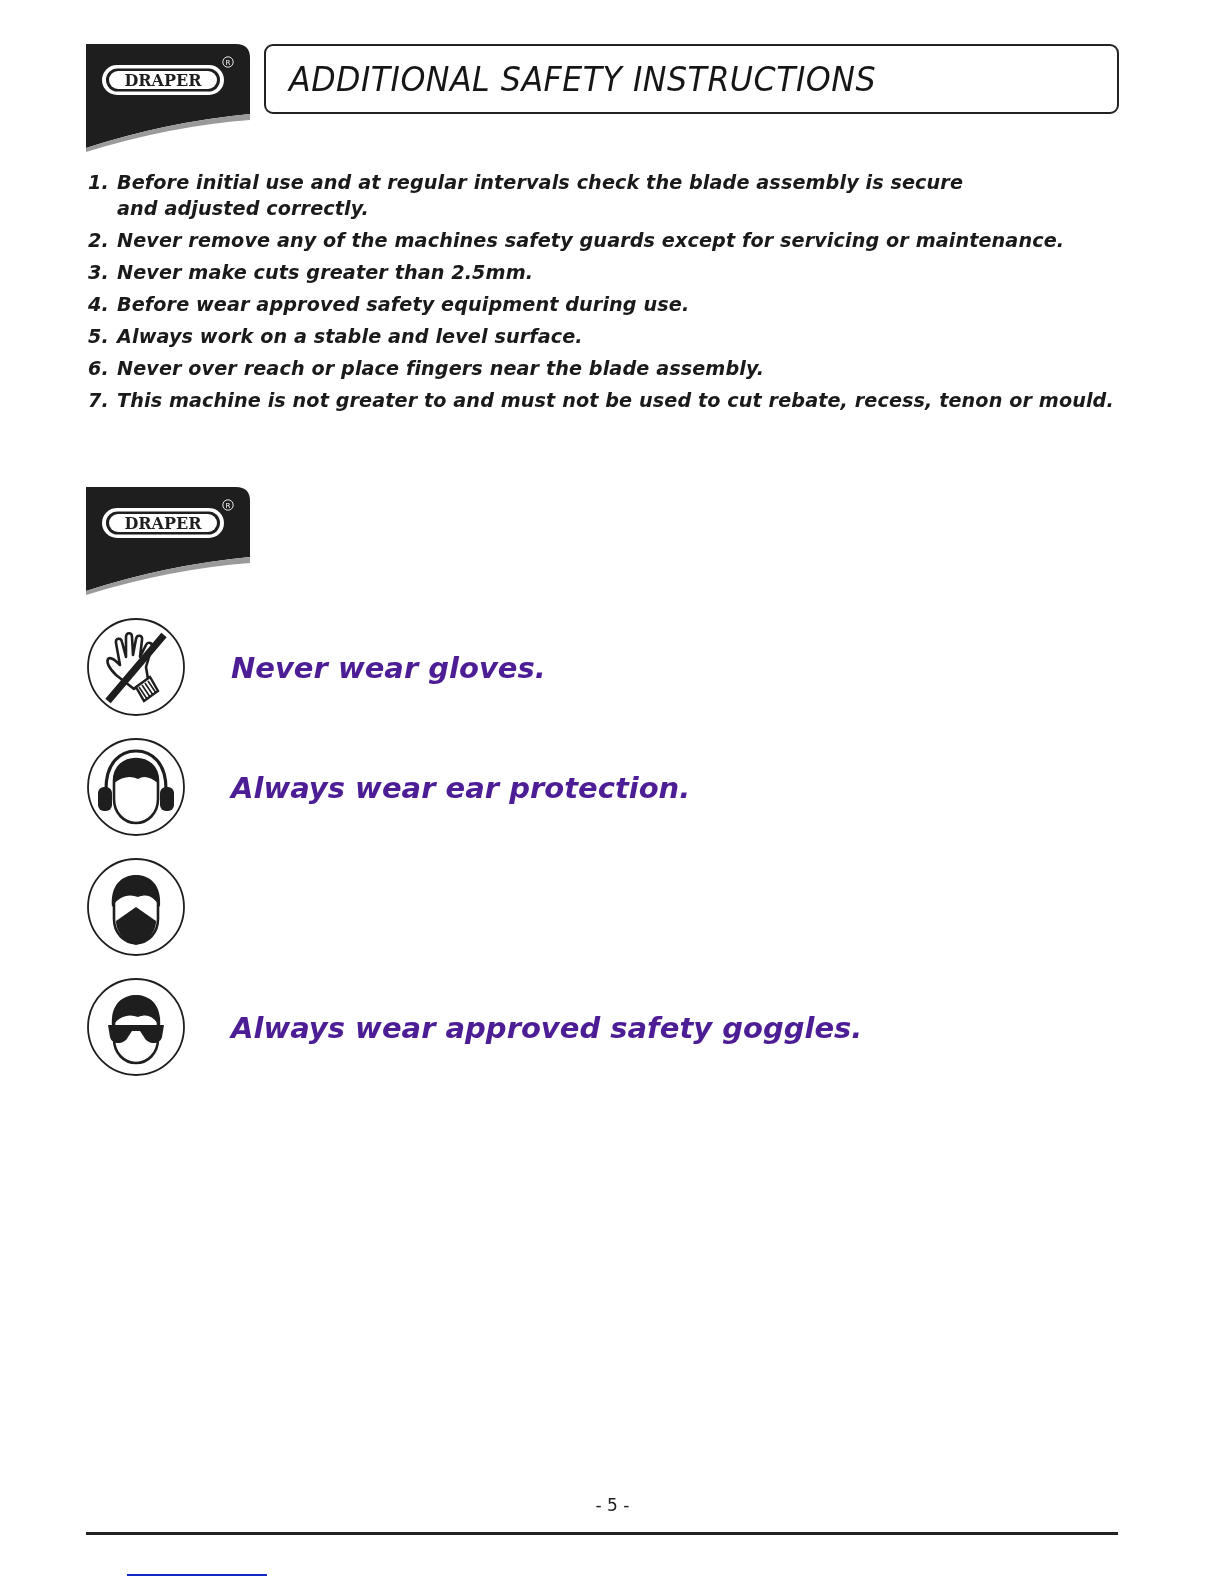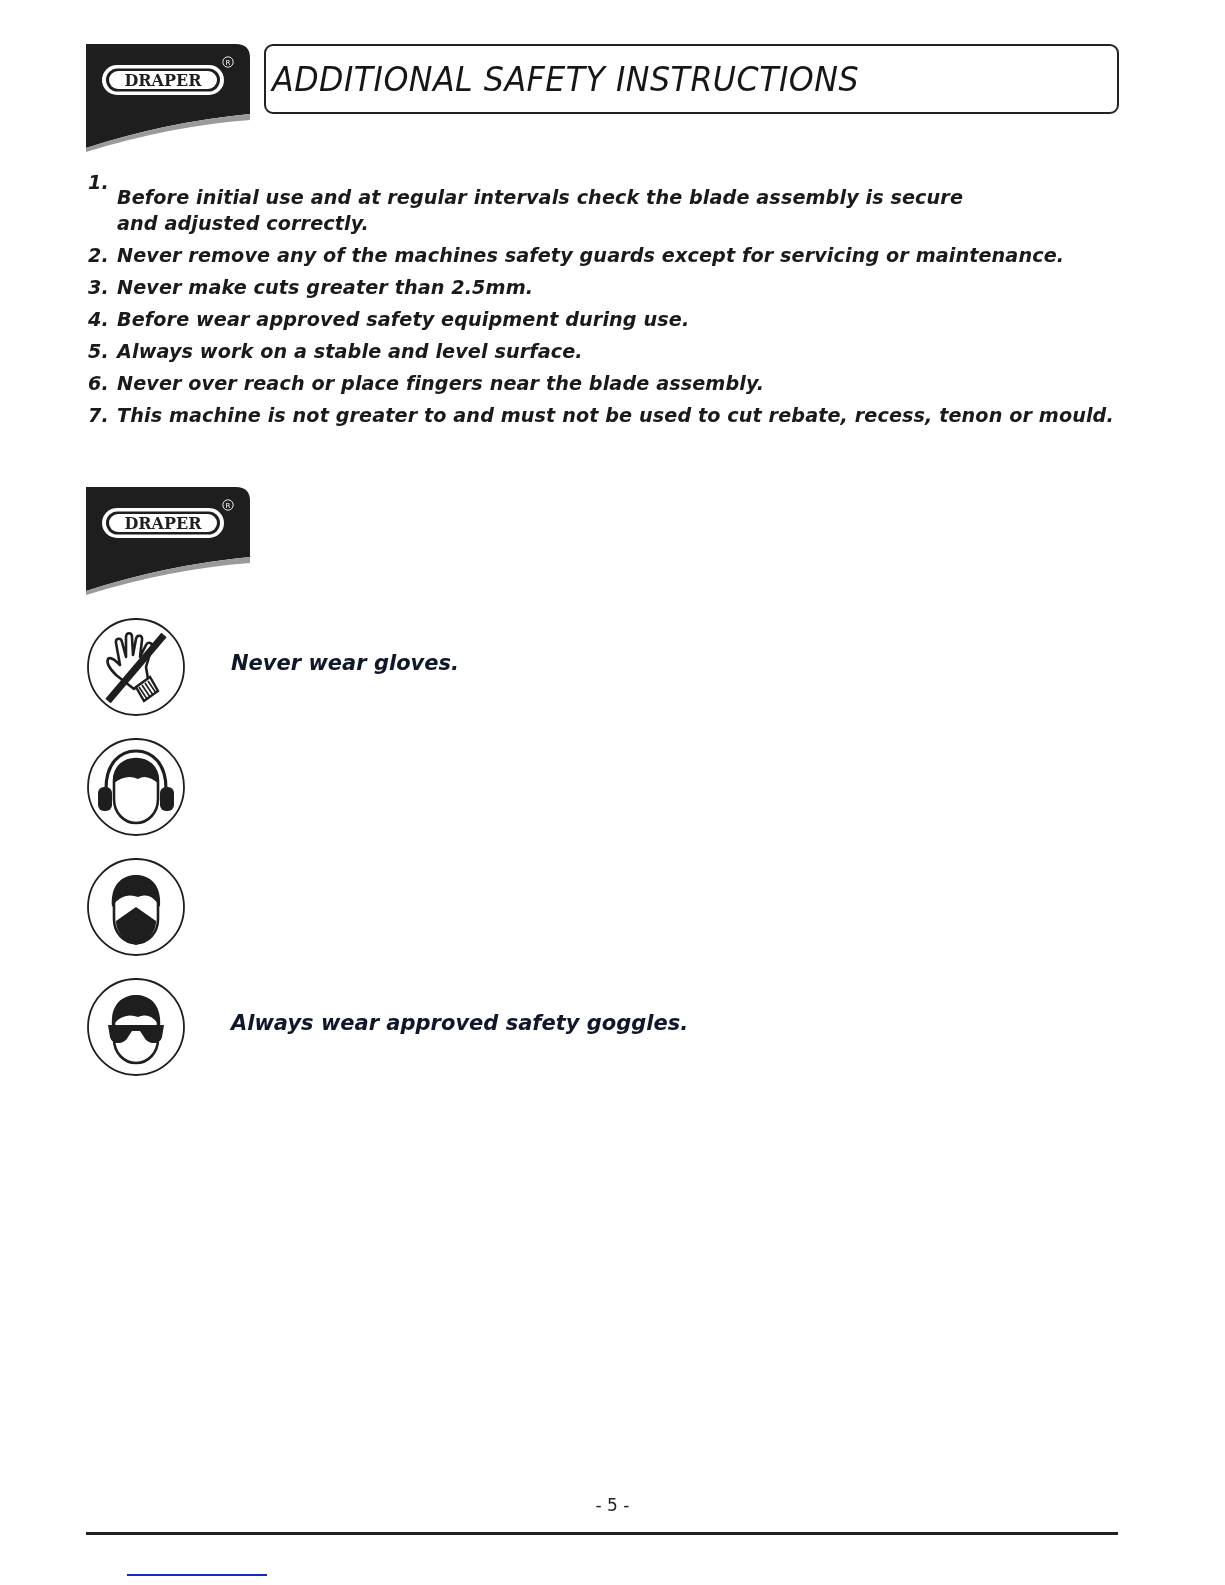--- a/index.html
+++ b/index.html
@@ -7,43 +7,43 @@
       width: 1225px; height: 1585px; background: #ffffff; position: relative;
       overflow: hidden; color: #1c1c1c;
       font-family: "DejaVu Sans", "Liberation Sans", sans-serif;
     }
     .section-header { position: absolute; left: 86px; width: 1046px; height: 110px; }
     .logo-block { position: absolute; left: 0; top: 0; width: 168px; height: 110px; }
     .logo-block svg { display: block; }
     .title-box {
       position: absolute; left: 178px; top: 0; width: 855px; height: 70px;
       border: 2.5px solid #222; border-radius: 9px; box-sizing: border-box;
-      display: flex; align-items: center; padding-left: 6px;
+      display: flex; align-items: center; padding-left: 23px;
     }
     .title-text {
       font-family: "DejaVu Sans", sans-serif; font-size: 33px; font-style: italic;
       font-weight: normal; letter-spacing: 0.5px; color: #161616;
       transform: scaleX(0.96); transform-origin: left center;
     }
     .instructions {
       position: absolute; left: 88px; top: 170px; width: 1040px;
       margin: 0; padding: 0; list-style: none;
     }
     .instructions li {
       font-size: 19.2px; font-style: italic; font-weight: bold; line-height: 26px;
       margin-bottom: 6px; display: flex; color: #1a1a1a; letter-spacing: 0.1px;
     }
     .instructions li .num { width: 29px; flex: none; }
     .instructions li .txt { flex: 1; }
     .pictograms { position: absolute; left: 86px; top: 617px; width: 900px; }
     .picto-row { position: absolute; left: 0; width: 900px; height: 100px; }
     .picto-icon { position: absolute; left: 0; top: 0; width: 100px; height: 100px; }
     .picto-label {
-      position: absolute; left: 145px; top: 34px; font-size: 21px; font-style: italic;
-      font-weight: bold; color: #0f172a; white-space: nowrap;
+      position: absolute; left: 145px; top: 34px; font-size: 29px; font-style: italic;
+      font-weight: bold; color: #4c1d95; white-space: nowrap;
     }
     .page-number {
       position: absolute; top: 1495px; left: 0; width: 1225px; text-align: center;
       font-size: 17px; color: #222;
     }
     .footer-rule { position: absolute; left: 86px; top: 1532px; width: 1032px; height: 3px; background: #222; }
     .footer-link-line { position: absolute; left: 127px; top: 1574px; width: 140px; height: 2px; background: #1428c8; }
   </style>
 </head>
 <body>
@@ -62,21 +62,21 @@
     </svg>
   </div>
   <div class="title-box">
     <span class="title-text">ADDITIONAL SAFETY INSTRUCTIONS</span>
   </div>
 </div>
 
 <ol class="instructions">
   <li>
     <span class="num">1.</span>
-    <span class="txt" style="max-width:880px;margin-top:15px;">Before initial use and at regular intervals check the blade assembly is secure and adjusted correctly.</span>
+    <span class="txt" style="max-width:880px;">Before initial use and at regular intervals check the blade assembly is secure and adjusted correctly.</span>
   </li>
   <li>
     <span class="num">2.</span>
     <span class="txt">Never remove any of the machines safety guards except for servicing or maintenance.</span>
   </li>
   <li>
     <span class="num">3.</span>
     <span class="txt">Never make cuts greater than 2.5mm.</span>
   </li>
   <li>
@@ -139,20 +139,21 @@
 
       <path d="M28,44 C28,30 38,22 50,22 C62,22 72,30 72,44 L72,62 C72,76 62,86 50,86 C38,86 28,76 28,62 Z" fill="#fff" stroke="#1e1e1e" stroke-width="2.6"></path>
 
       <path d="M28,46 C28,30 38,22 50,22 C62,22 72,30 72,46 C64,40 58,38 52,42 C44,38 36,40 28,46 Z" fill="#1e1e1e"></path>
 
       <path d="M20,52 C20,26 34,14 50,14 C66,14 80,26 80,52" fill="none" stroke="#1e1e1e" stroke-width="3.2"></path>
 
       <rect x="12" y="50" width="14" height="24" rx="6" fill="#1e1e1e"></rect>
       <rect x="74" y="50" width="14" height="24" rx="6" fill="#1e1e1e"></rect>
     </svg>
+    <span class="picto-label">Always wear ear protection.</span>
   </div>
 
   <div class="picto-row" style="top:240px;">
     <svg class="picto-icon" viewBox="0 0 100 100">
       <circle cx="50" cy="50" r="48" fill="#fff" stroke="#1e1e1e" stroke-width="1.8"></circle>
       <path d="M28,44 C28,30 38,20 50,20 C62,20 72,30 72,44 L72,62 C72,76 62,86 50,86 C38,86 28,76 28,62 Z" fill="#fff" stroke="#1e1e1e" stroke-width="2.6"></path>
       <path d="M26,50 C24,28 36,18 50,18 C64,18 76,28 74,50 C68,40 62,36 52,40 C42,36 32,40 26,50 Z" fill="#1e1e1e"></path>
 
       <path d="M50,50 L70,64 C70,76 60,86 50,88 C40,86 30,76 30,64 Z" fill="#1e1e1e"></path>
     </svg>

